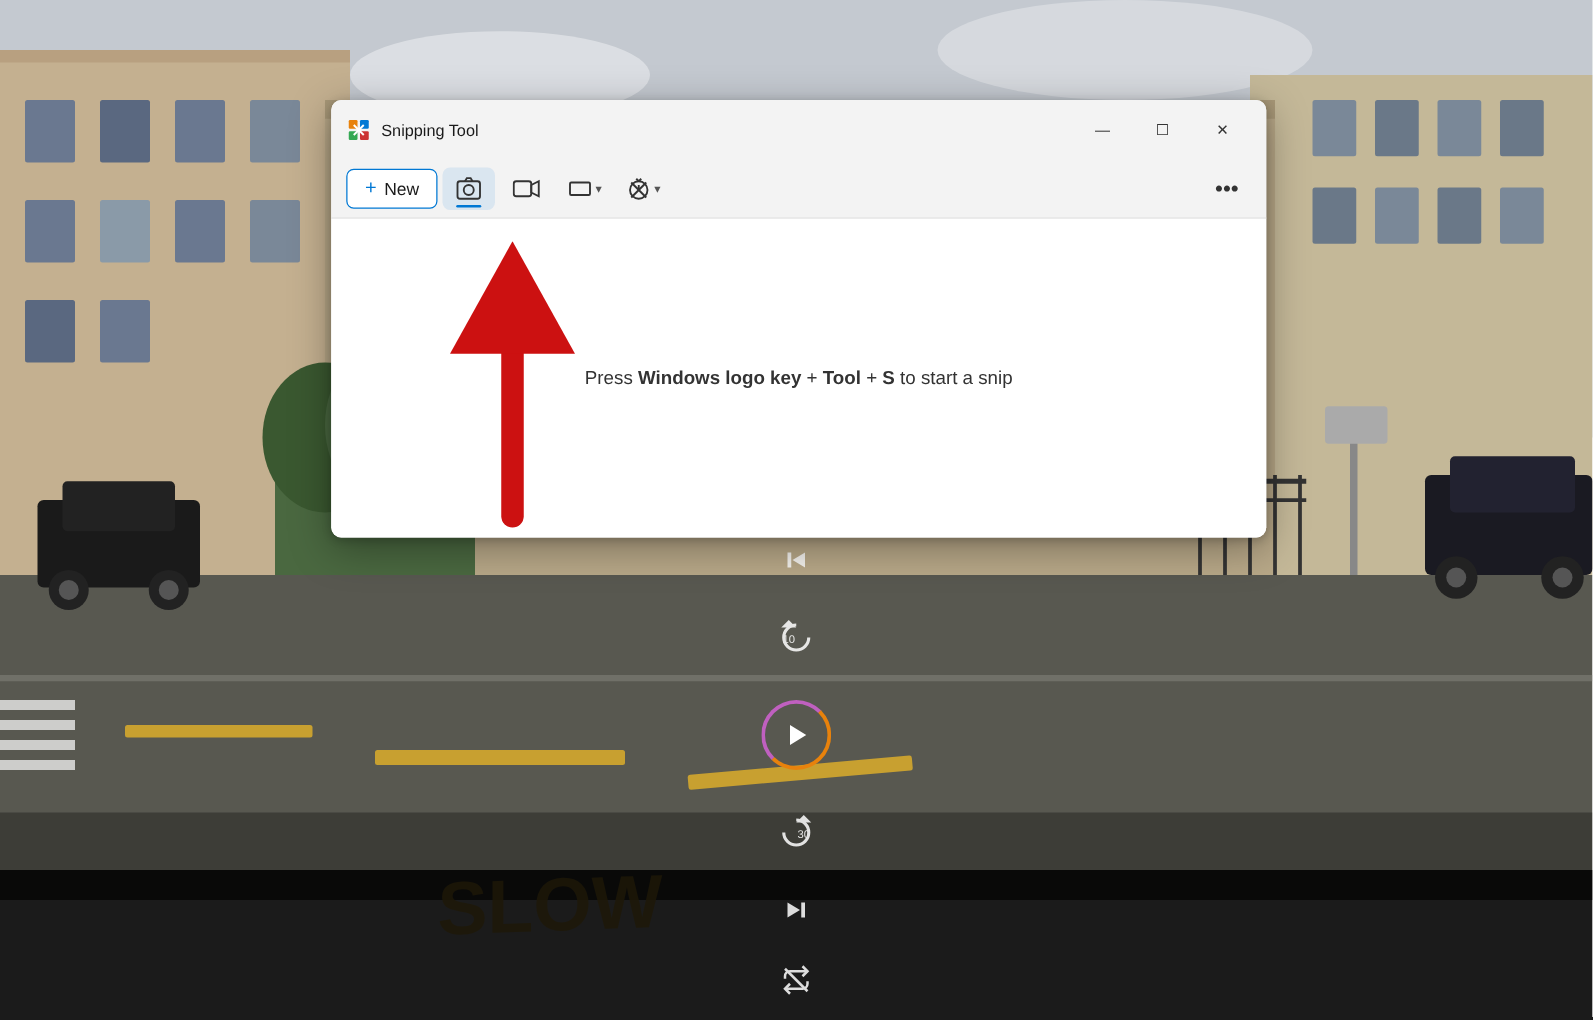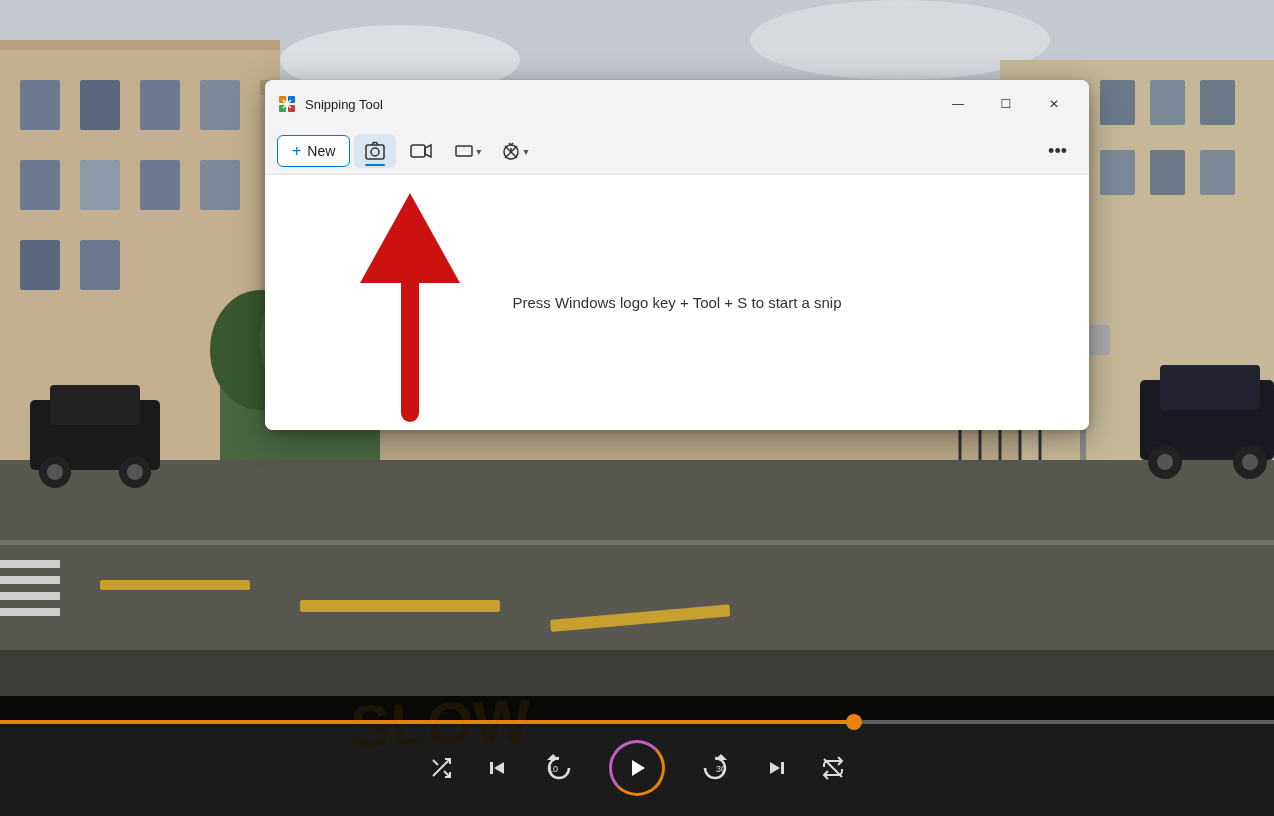--- a/index.html
+++ b/index.html
@@ -50,20 +50,21 @@
       background: #e8820c;
       border-radius: 50%;
     }
 
     .player-controls {
       display: flex;
       align-items: center;
       justify-content: center;
       gap: 32px;
       padding: 16px 0 20px;
+      flex-direction: column;
     }
 
     .ctrl-btn {
       color: white;
       font-size: 20px;
       cursor: pointer;
       display: flex;
       align-items: center;
       justify-content: center;
       opacity: 0.85;
@@ -79,21 +80,21 @@
       border-color: #c060c0 #e8820c #e8820c #c060c0;
       font-size: 22px;
       opacity: 1;
     }
 
     
     .snip-window {
       position: absolute;
       top: 80px;
       left: 265px;
-      width: 824px;
+      width: 748px;
       height: 350px;
       background: #f3f3f3;
       border-radius: 8px;
       box-shadow: 0 8px 32px rgba(0,0,0,0.35), 0 2px 8px rgba(0,0,0,0.2);
       z-index: 10;
       display: flex;
       flex-direction: column;
     }
 
     .title-bar {
@@ -236,21 +237,21 @@
       border-radius: 0 0 8px 8px;
     }
 
     .hint-text {
       font-size: 15px;
       color: #333;
       text-align: center;
     }
 
     .hint-text strong {
-      font-weight: 400;
+      font-weight: 700;
     }
 
     
     .arrow-annotation {
       position: absolute;
       top: 193px;
       left: 350px;
       z-index: 20;
       pointer-events: none;
     }

